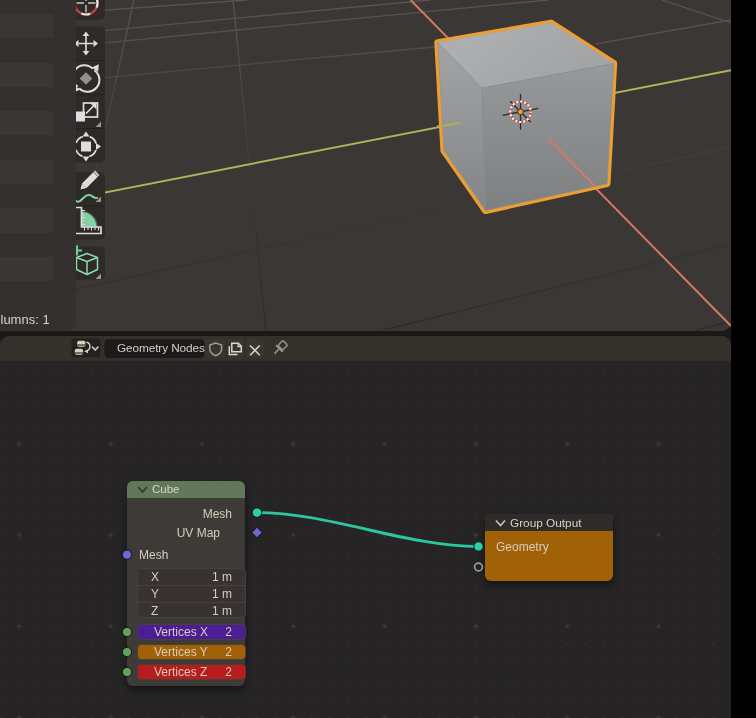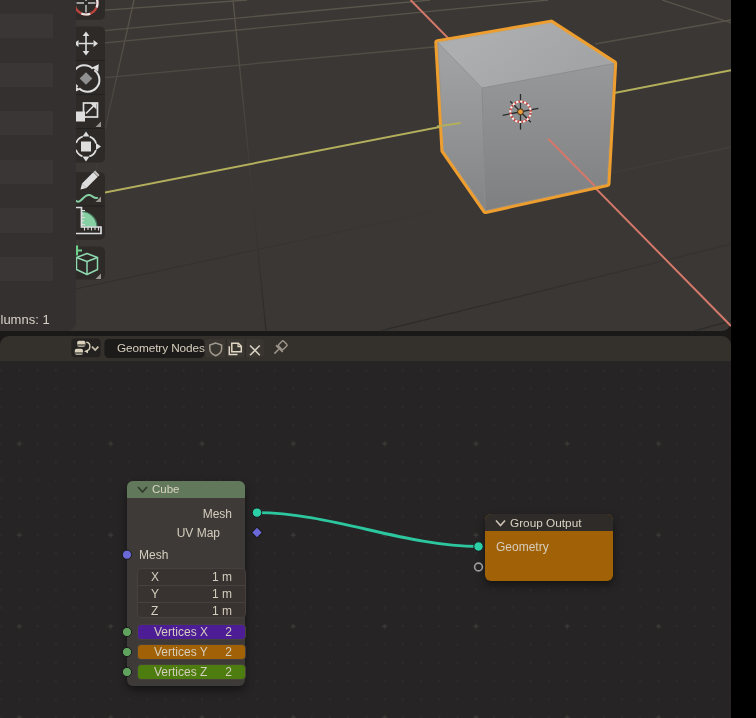--- a/index.html
+++ b/index.html
@@ -266,21 +266,21 @@
       <div style="position:absolute;right:13px;top:35px">1 m</div>
 </div>
 <div style="position:absolute;left:10px;top:142.8px;width:109px;height:16.5px;border-radius:4px;background:#4c1d95;border:1px solid #46413d;box-sizing:border-box">
       <span style="position:absolute;left:16px;top:0px">Vertices X</span>
       <span style="position:absolute;right:13px;top:0px">2</span>
     </div>
 <div style="position:absolute;left:10px;top:162.8px;width:109px;height:16.5px;border-radius:4px;background:#a16207;border:1px solid #46413d;box-sizing:border-box">
       <span style="position:absolute;left:16px;top:0px">Vertices Y</span>
       <span style="position:absolute;right:13px;top:0px">2</span>
     </div>
-<div style="position:absolute;left:10px;top:182.8px;width:109px;height:16.5px;border-radius:4px;background:#4d7c0f;border:1px solid #46413d;box-sizing:border-box">
+<div style="position:absolute;left:10px;top:182.8px;width:109px;height:16.5px;border-radius:4px;background:#b91c1c;border:1px solid #46413d;box-sizing:border-box">
       <span style="position:absolute;left:16px;top:0px">Vertices Z</span>
       <span style="position:absolute;right:13px;top:0px">2</span>
     </div>
 </div>
 <div style="position:absolute;left:485px;top:514px;width:127.5px;height:67px;border-radius:6px;background:#a16207;box-shadow:0 4px 9px rgba(0,0,0,0.45);font-size:12px;color:#d5cdbd">
 <div style="position:absolute;left:0;top:0;width:100%;height:17px;border-radius:6px 6px 0 0;background:#2f2b29"></div>
 <svg width="22" height="17" style="position:absolute;left:8px;top:0">
       <path d="M 3 6.5 L 7.5 11.5 L 12 6.5" fill="none" stroke="#c9c1b2" stroke-width="1.7"></path>
     </svg>
 <div style="position:absolute;left:25px;top:2px;font-size:11.8px;color:#dad3c3">Group Output</div>

